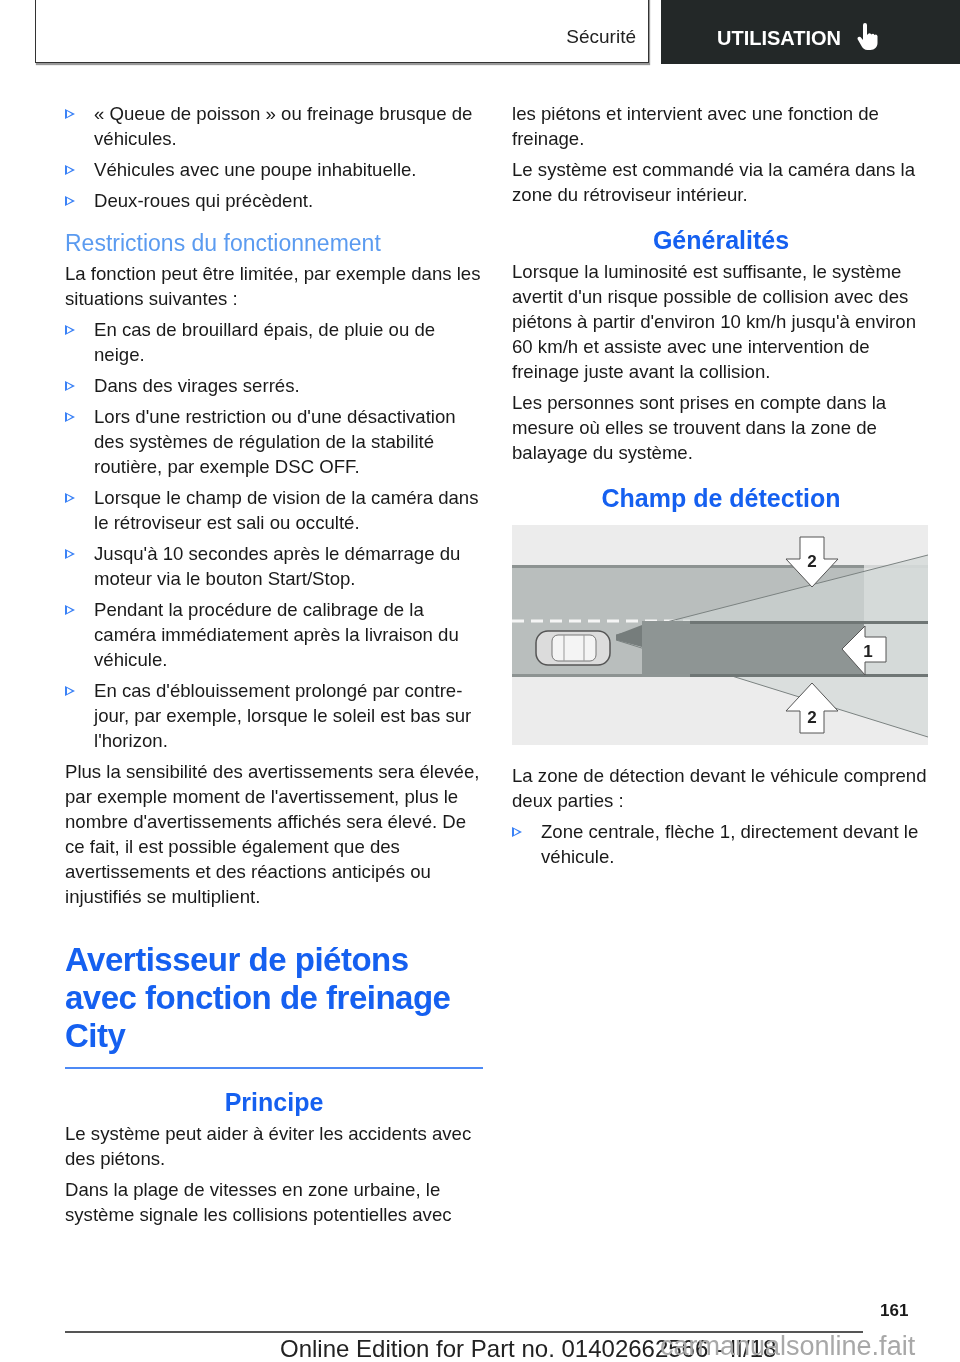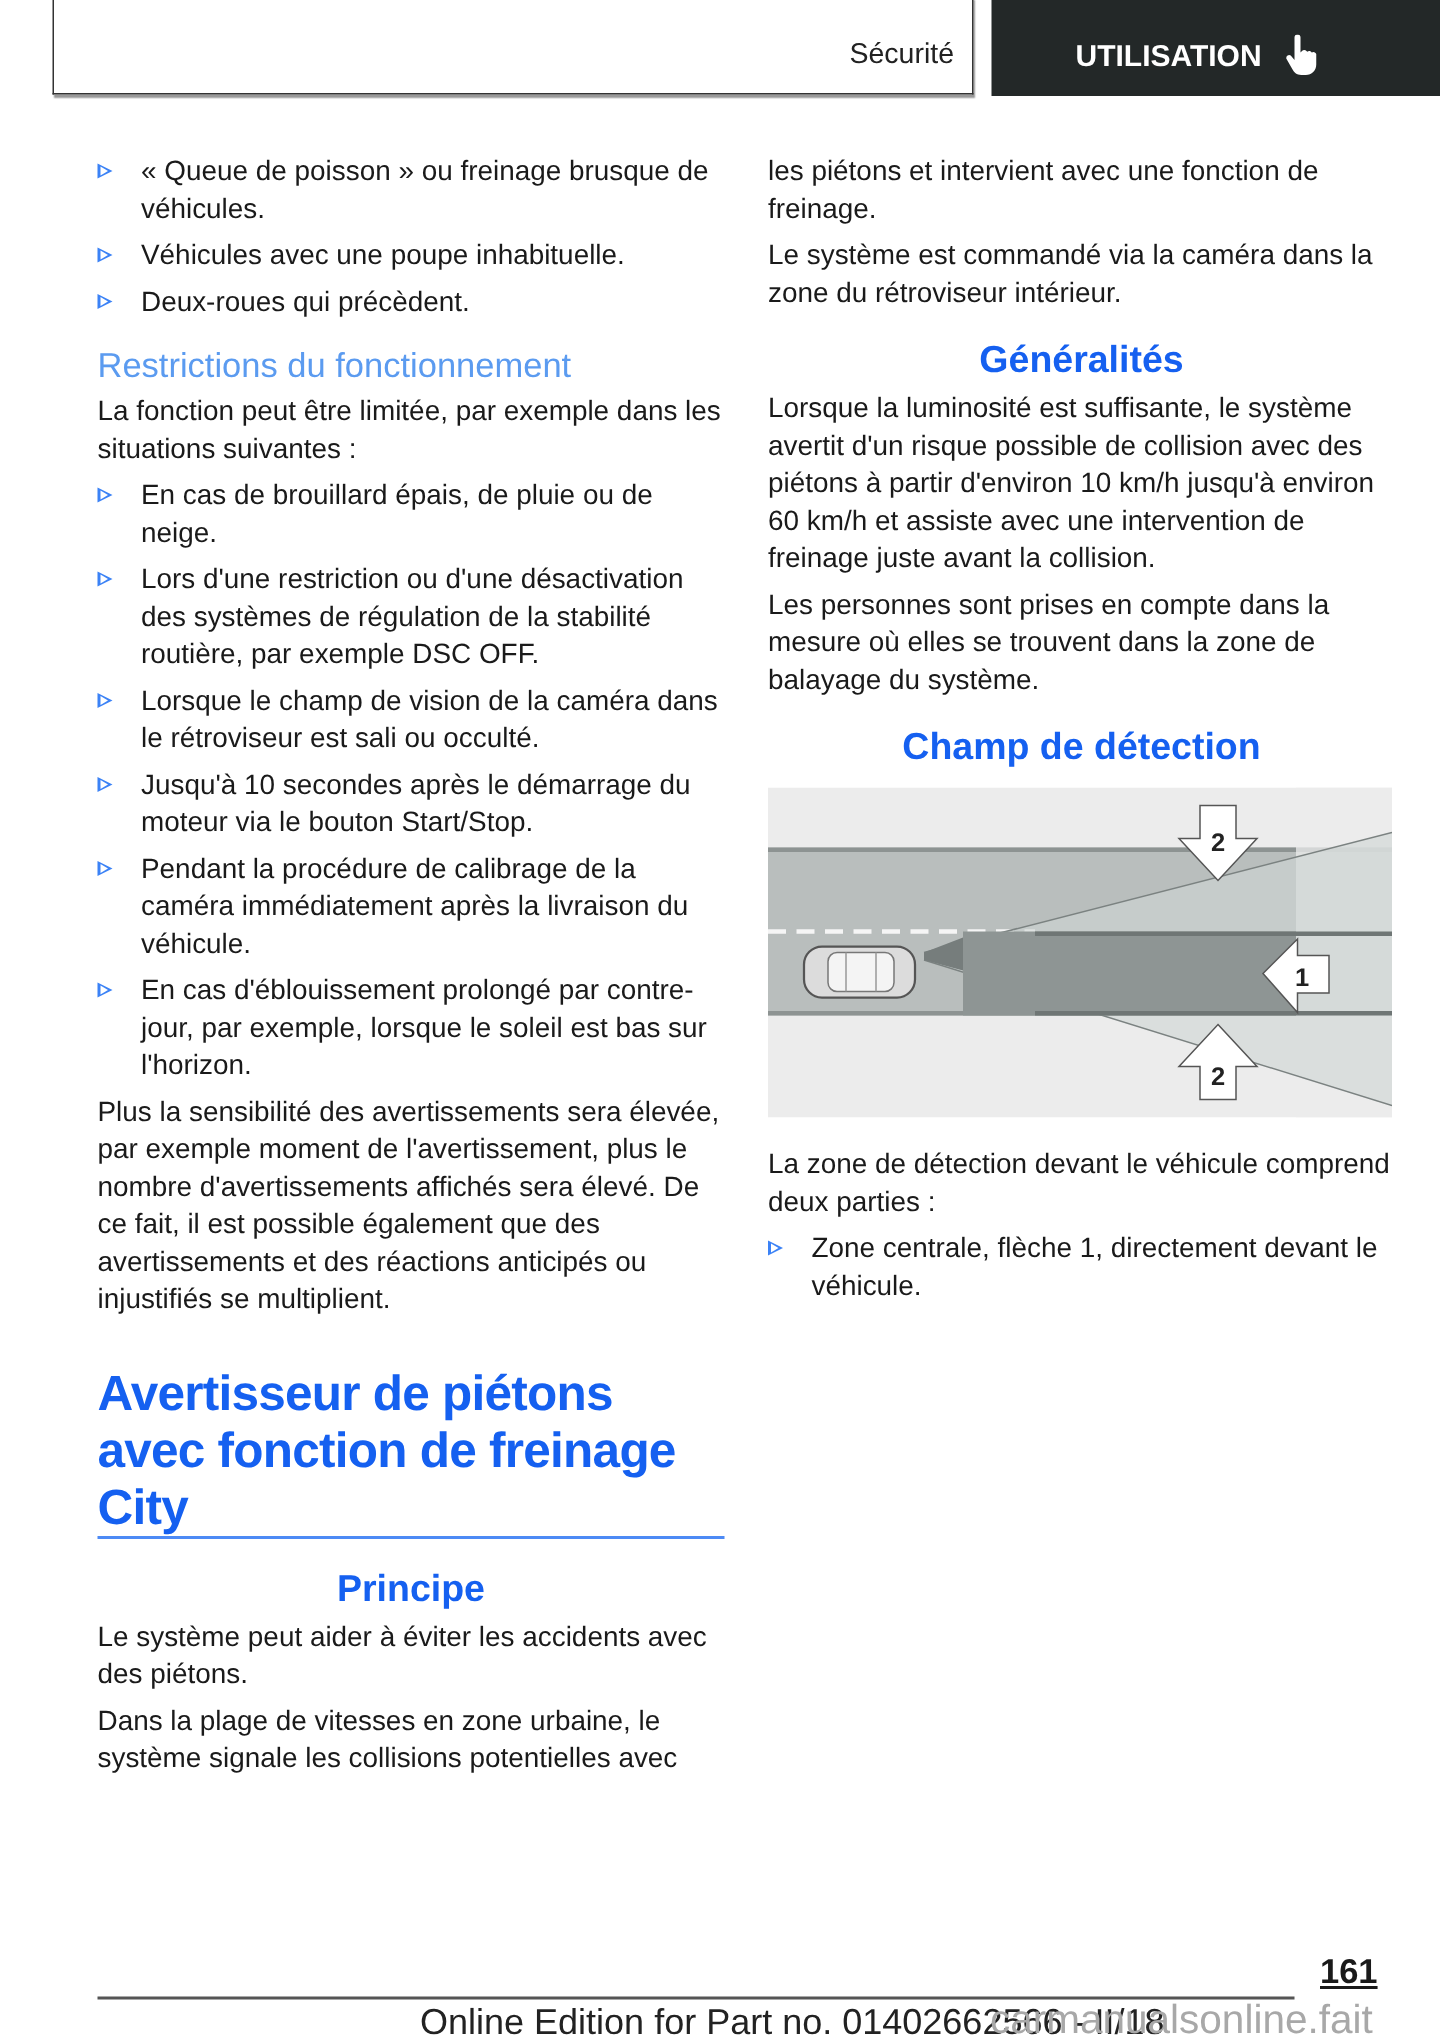--- a/index.html
+++ b/index.html
@@ -41,28 +41,28 @@
   }
   .tri::after {
     content: ""; position: absolute; left: -8.5px; top: -3px;
     border-top: 3px solid transparent; border-bottom: 3px solid transparent;
     border-left: 5.5px solid #fff;
   }
   h3.light { color: #5b9bf0; font-size: 23px; font-weight: normal; margin: 16px 0 4px 0; line-height: 28px; }
   h3.strong { color: #1560f0; font-size: 25px; font-weight: bold; margin: 18px 0 4px 0; line-height: 30px; text-align: center; }
   h2.big {
     color: #1560f0; font-size: 33px; font-weight: bold; line-height: 38px;
-    margin: 32px 0 0 0; border-bottom: 2px solid #4d8af5; letter-spacing: -0.5px;
+    margin: 32px 0 0 0; padding-bottom: 12px; border-bottom: 2px solid #4d8af5; letter-spacing: -0.5px;
   }
 
   
   .diagram { width: 416px; height: 220px; margin: 12px 0 18px 0; display: block; }
 
   
-  .page-num { position: absolute; left: 880px; top: 1301px; font-size: 23px; font-weight: bold; color: #1a1a1a; text-decoration: underline; }
+  .page-num { position: absolute; left: 880px; top: 1301px; font-size: 17px; font-weight: bold; color: #1a1a1a; }
   .footer-rule { position: absolute; left: 65px; top: 1331px; width: 798px; height: 2px; background: #555; }
   .footer-text { position: absolute; left: 280px; top: 1335px; font-size: 24px; color: #222; white-space: nowrap; }
   .watermark { position: absolute; left: 660px; top: 1331px; font-size: 27px; color: #a8a8a8; white-space: nowrap; }
 </style>
 </head>
 <body>
 
 <div class="hdr-box">
   <span class="hdr-section">Sécurité</span>
 </div>
@@ -77,20 +77,21 @@
   <ul class="bullets">
     <li><span class="tri"></span><span>« Queue de poisson » ou freinage brusque de véhicules.</span></li>
     <li><span class="tri"></span><span>Véhicules avec une poupe inhabituelle.</span></li>
     <li><span class="tri"></span><span>Deux-roues qui précèdent.</span></li>
   </ul>
 
   <h3 class="light">Restrictions du fonctionnement</h3>
   <p>La fonction peut être limitée, par exemple dans les situations suivantes :</p>
   <ul class="bullets">
     <li><span class="tri"></span><span>En cas de brouillard épais, de pluie ou de neige.</span></li>
+    <li><span class="tri"></span><span>Dans des virages serrés.</span></li>
     <li><span class="tri"></span><span>Lors d'une restriction ou d'une désactivation des systèmes de régulation de la stabilité routière, par exemple DSC OFF.</span></li>
     <li><span class="tri"></span><span>Lorsque le champ de vision de la caméra dans le rétroviseur est sali ou occulté.</span></li>
     <li><span class="tri"></span><span>Jusqu'à 10 secondes après le démarrage du moteur via le bouton Start/Stop.</span></li>
     <li><span class="tri"></span><span>Pendant la procédure de calibrage de la caméra immédiatement après la livraison du véhicule.</span></li>
     <li><span class="tri"></span><span>En cas d'éblouissement prolongé par contre-jour, par exemple, lorsque le soleil est bas sur l'horizon.</span></li>
   </ul>
 
   <p>Plus la sensibilité des avertissements sera élevée, par exemple moment de l'avertissement, plus le nombre d'avertissements affichés sera élevé. De ce fait, il est possible également que des avertissements et des réactions anticipés ou injustifiés se multiplient.</p>
 
   <h2 class="big">Avertisseur de piétons avec fonction de freinage City</h2>

